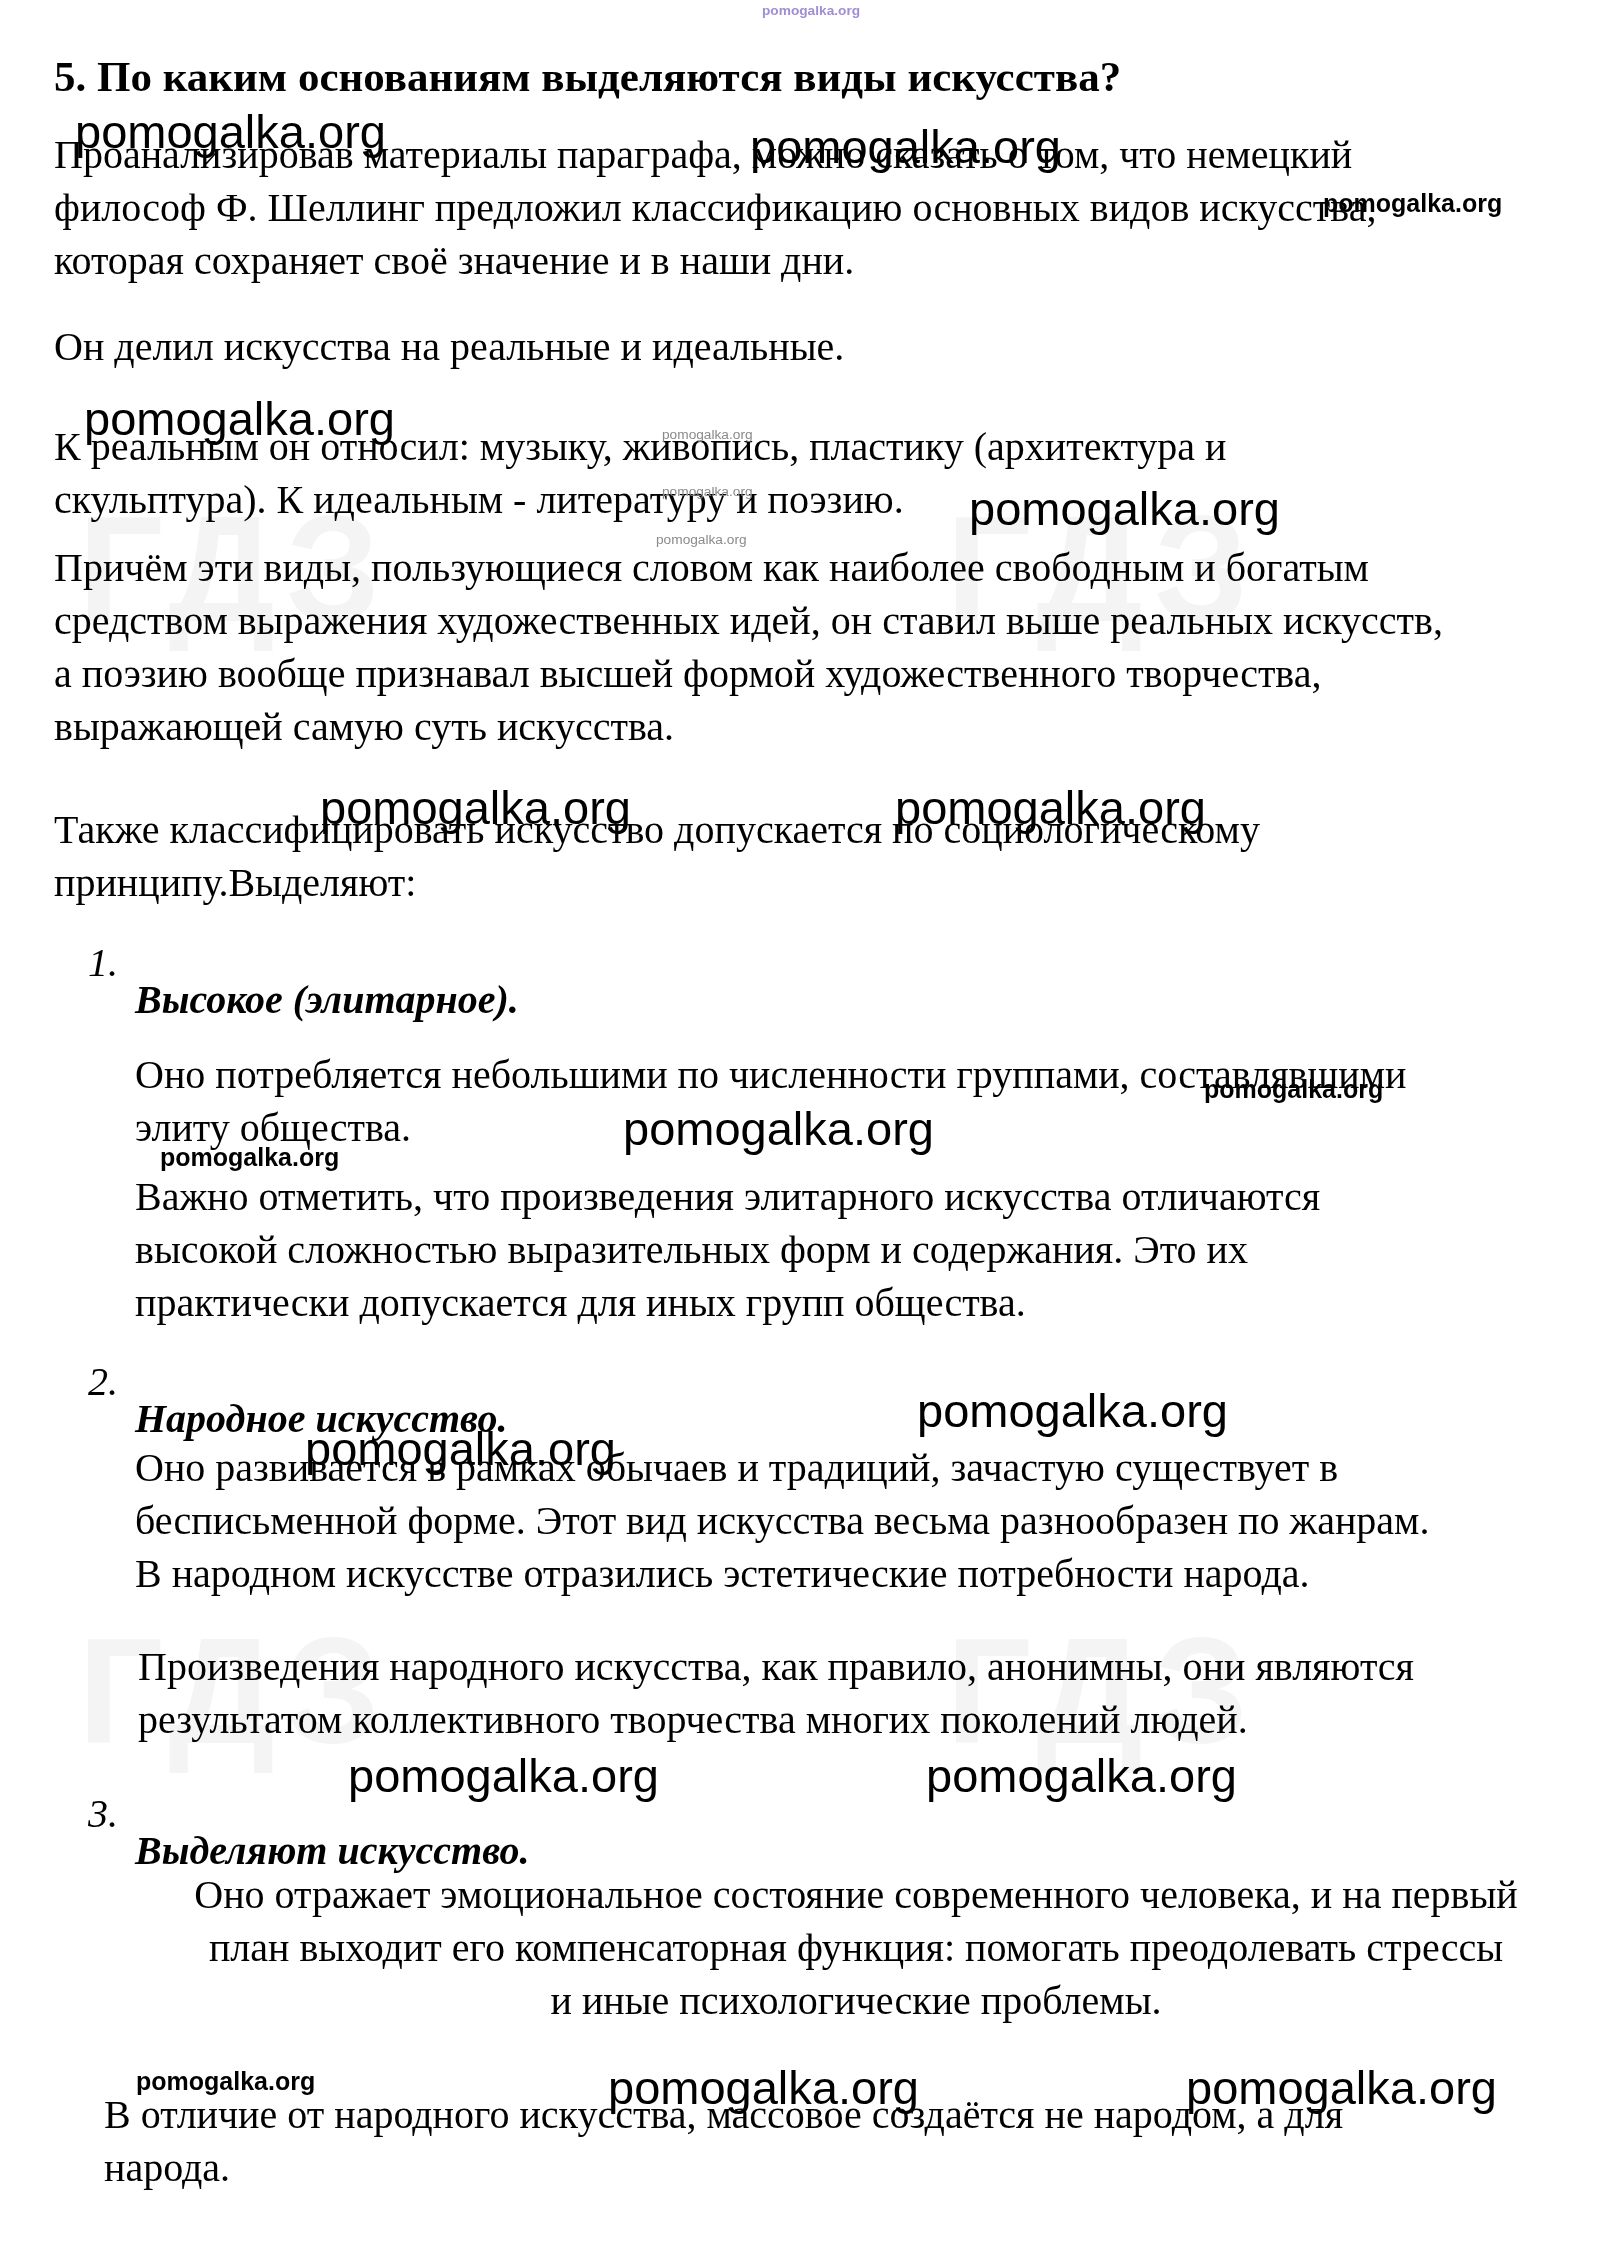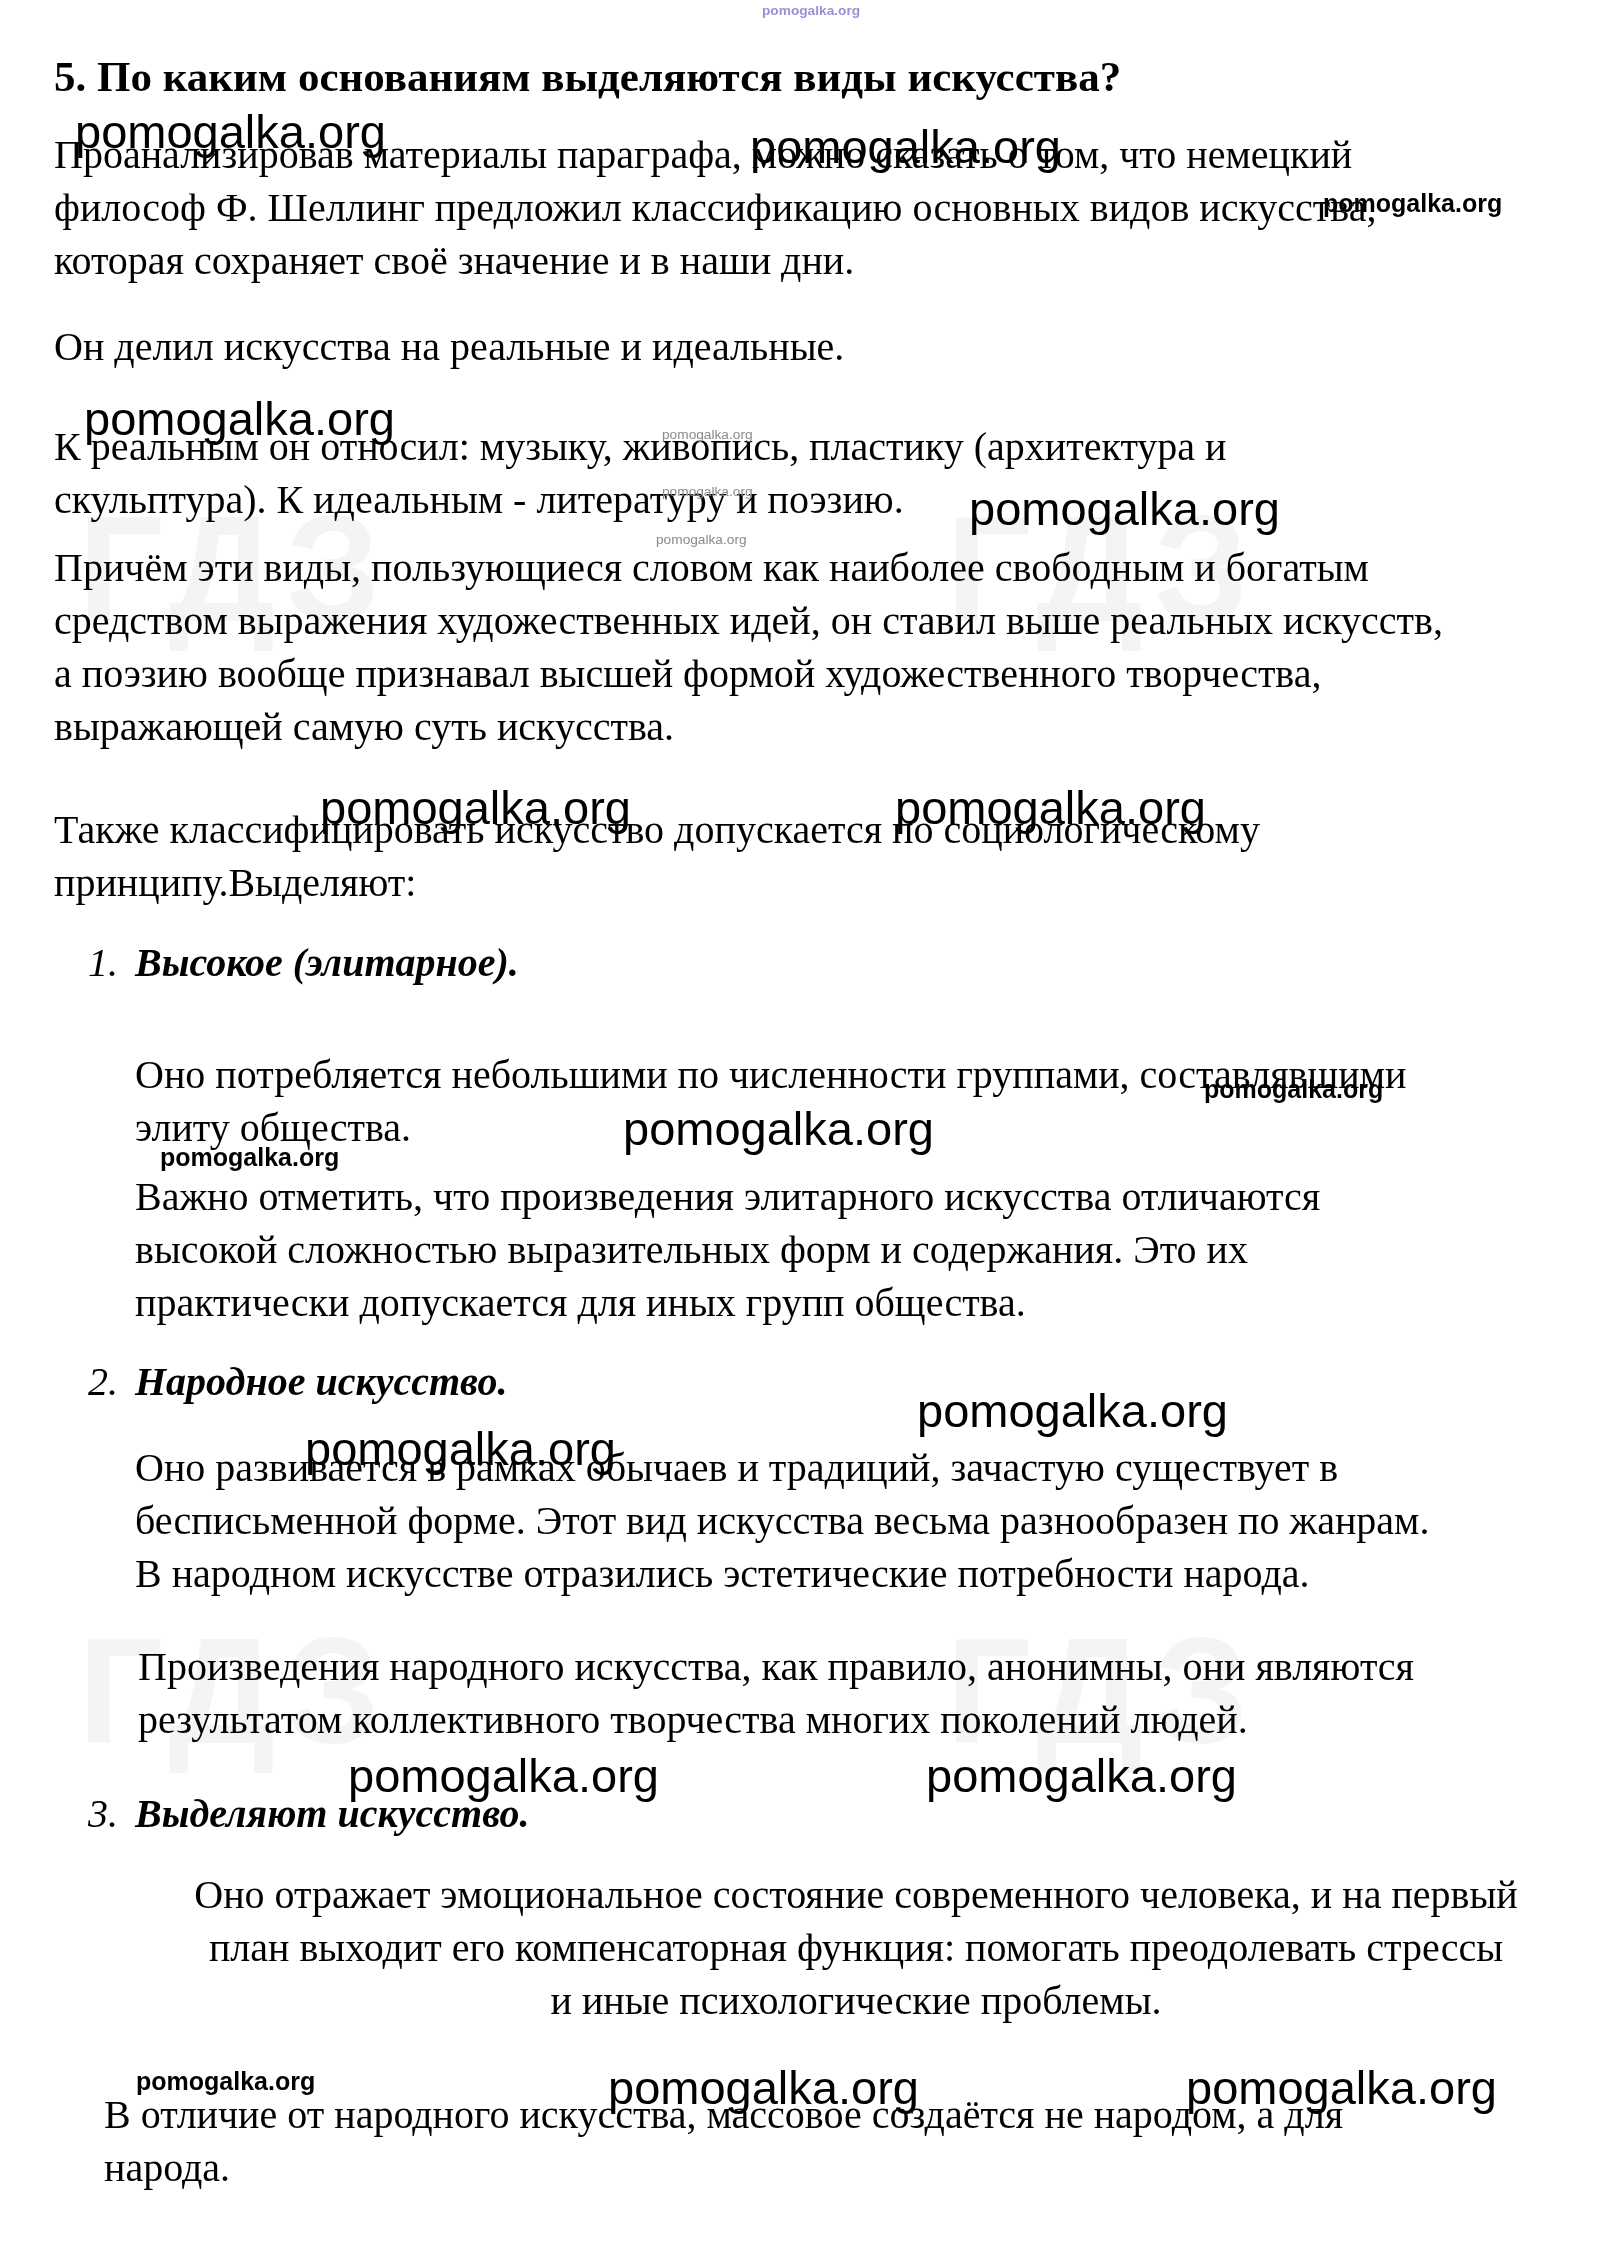--- a/index.html
+++ b/index.html
@@ -27,20 +27,21 @@
     position:absolute;
     font-size:40px;
     font-style:italic;
   }
   .list-heading {
     position:absolute;
     font-size:40px;
     font-weight:bold;
     font-style:italic;
     white-space:nowrap;
+    margin-top:37px;
   }
   .wm {
     position:absolute;
     font-family:"Liberation Sans", sans-serif;
     color:#000;
     white-space:nowrap;
     pointer-events:none;
   }
   .wm-big  { font-size:47px;  font-weight:500; }
   .wm-small{ font-size:25px;  font-weight:700; }

